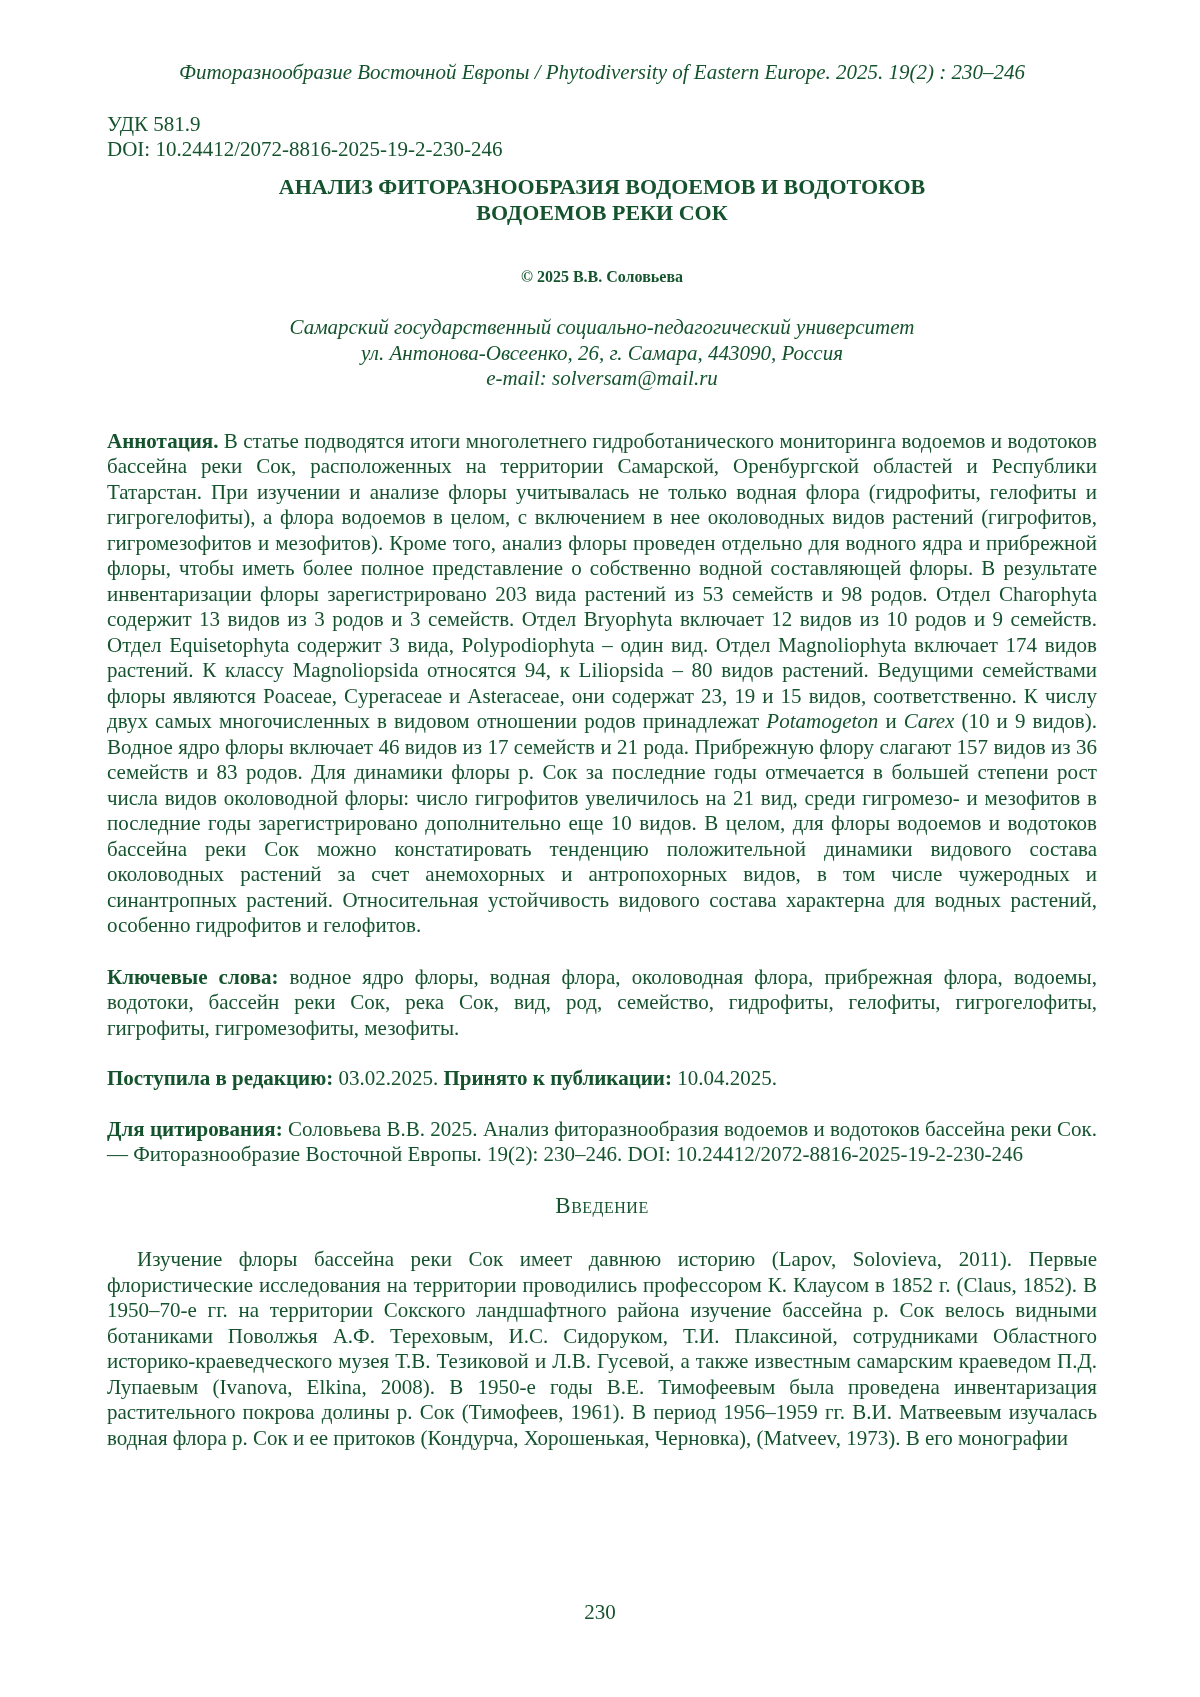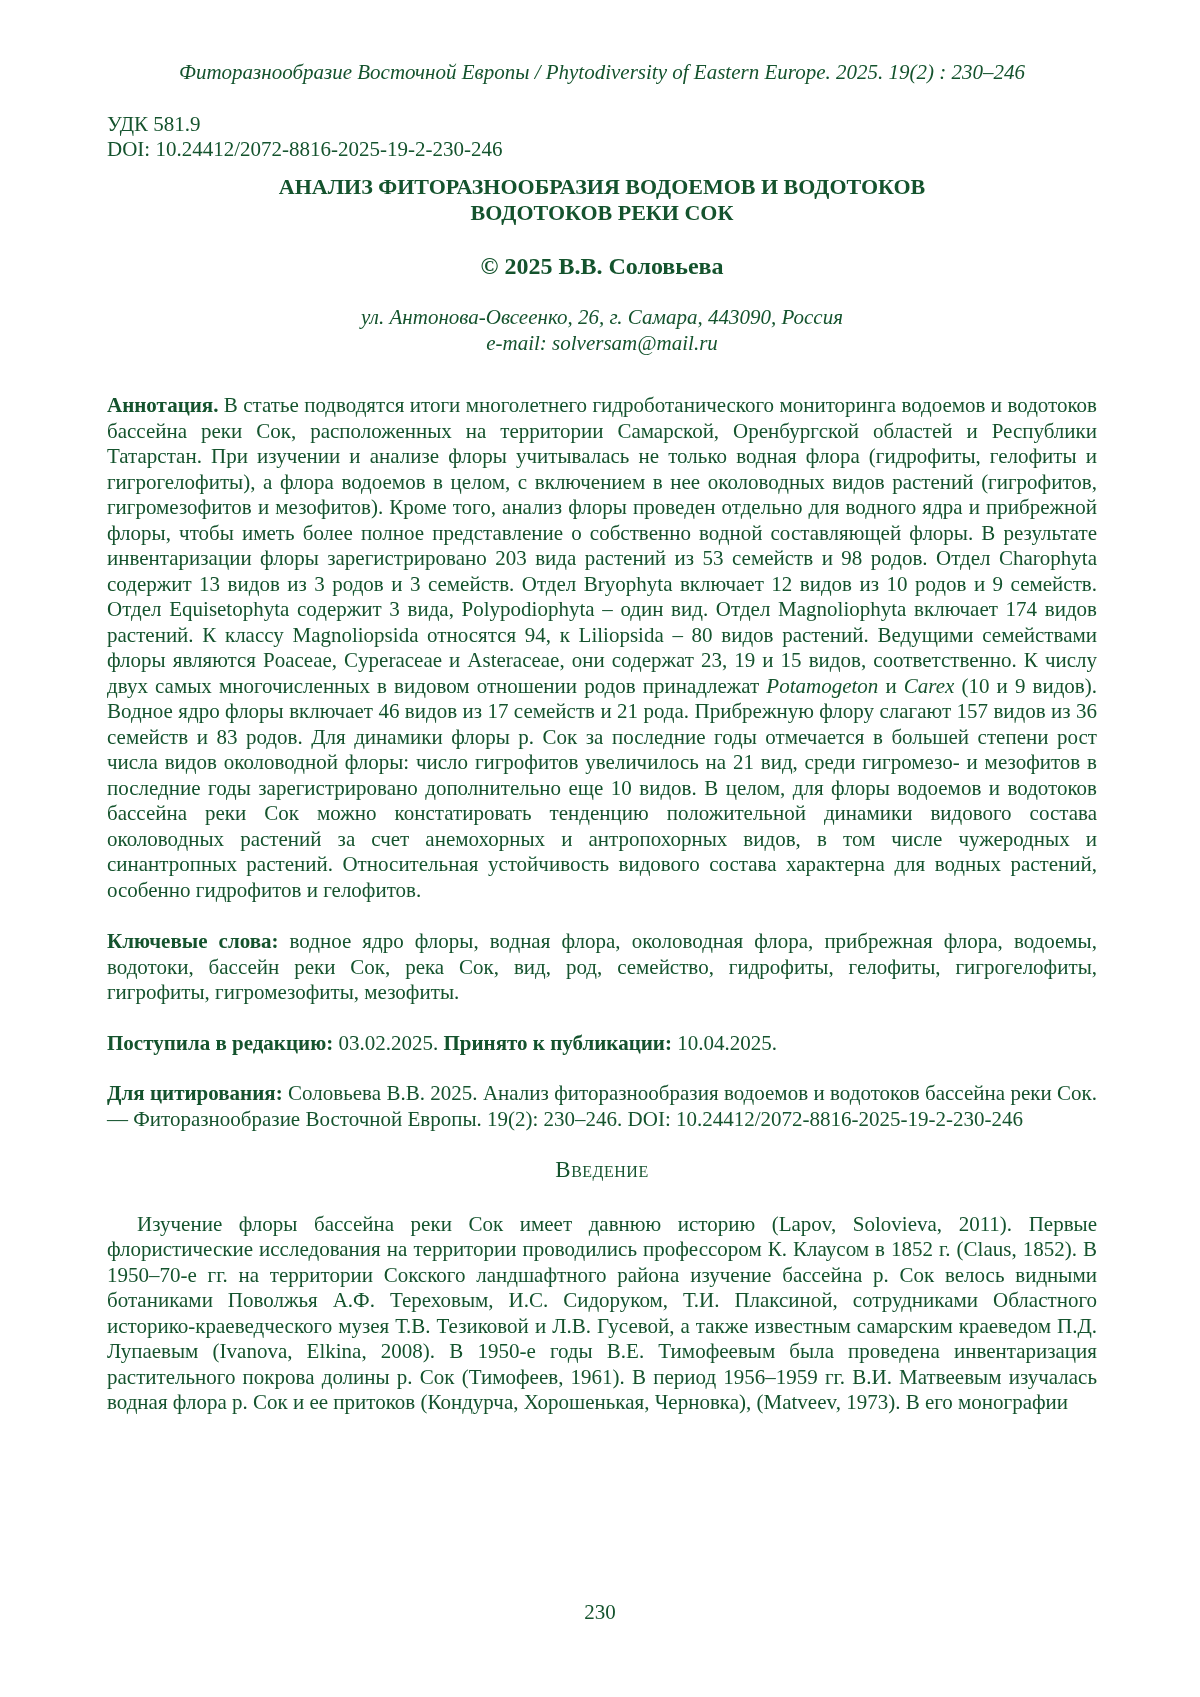--- a/index.html
+++ b/index.html
@@ -22,24 +22,24 @@
   .udk-block { margin-top: 26px; }
   .udk-block div { line-height: 25.5px; }
   .article-title {
     margin-top: 11px;
     text-align: center;
     font-weight: bold;
     font-size: 22px;
     line-height: 26px;
   }
   .copyright-line {
-    margin-top: 28px;
+    margin-top: 38px;
     text-align: center;
     font-weight: bold;
-    font-size: 24px;
+    font-size: 16px;
   }
   .affiliation {
     margin-top: 26px;
     text-align: center;
     font-style: italic;
   }
   .para { text-align: justify; }
   .abstract-para { margin-top: 37px; font-family: Liberation Serif, serif; }
   .keywords-para { margin-top: 26px; }
   .dates-para { margin-top: 25px; font-family: Liberation Serif, serif; }
@@ -72,26 +72,27 @@
 
   <div class="running-head">Фиторазнообразие Восточной Европы / Phytodiversity of Eastern Europe. 2025. 19(2) : 230–246</div>
 
   <div class="udk-block">
     <div>УДК 581.9</div>
     <div>DOI: 10.24412/2072-8816-2025-19-2-230-246</div>
   </div>
 
   <div class="article-title">
     <div>АНАЛИЗ ФИТОРАЗНООБРАЗИЯ ВОДОЕМОВ И ВОДОТОКОВ</div>
-    <div>ВОДОТОКОВ РЕКИ СОК</div>
+    <div>ВОДОЕМОВ РЕКИ СОК</div>
   </div>
 
   <div class="copyright-line">© 2025 В.В. Соловьева</div>
 
   <div class="affiliation">
+    <div>Самарский государственный социально-педагогический университет</div>
     <div>ул. Антонова-Овсеенко, 26, г. Самара, 443090, Россия</div>
     <div>e-mail: solversam@mail.ru</div>
   </div>
 
   <div class="para abstract-para"><span class="seg-bold">Аннотация.</span><span> В статье подводятся итоги многолетнего гидроботанического мониторинга водоемов и водотоков бассейна реки Сок, расположенных на территории Самарской, Оренбургской областей и Республики Татарстан. При изучении и анализе флоры учитывалась не только водная флора (гидрофиты, гелофиты и гигрогелофиты), а флора водоемов в целом, с включением в нее околоводных видов растений (гигрофитов, гигромезофитов и мезофитов). Кроме того, анализ флоры проведен отдельно для водного ядра и прибрежной флоры, чтобы иметь более полное представление о собственно водной составляющей флоры. В результате инвентаризации флоры зарегистрировано 203 вида растений из 53 семейств и 98 родов. Отдел Charophyta содержит 13 видов из 3 родов и 3 семейств. Отдел Bryophyta включает 12 видов из 10 родов и 9 семейств. Отдел Equisetophyta содержит 3 вида, Polypodiophyta – один вид. Отдел Magnoliophyta включает 174 видов растений. К классу Magnoliopsida относятся 94, к Liliopsida – 80 видов растений. Ведущими семействами флоры являются Poaceae, Cyperaceae и Asteraceae, они содержат 23, 19 и 15 видов, соответственно. К числу двух самых многочисленных в видовом отношении родов принадлежат </span><span class="seg-italic">Potamogeton</span><span> и </span><span class="seg-italic">Carex</span><span> (10 и 9 видов). Водное ядро флоры включает 46 видов из 17 семейств и 21 рода. Прибрежную флору слагают 157 видов из 36 семейств и 83 родов. Для динамики флоры р. Сок за последние годы отмечается в большей степени рост числа видов околоводной флоры: число гигрофитов увеличилось на 21 вид, среди гигромезо- и мезофитов в последние годы зарегистрировано дополнительно еще 10 видов. В целом, для флоры водоемов и водотоков бассейна реки Сок можно констатировать тенденцию положительной динамики видового состава околоводных растений за счет анемохорных и антропохорных видов, в том числе чужеродных и синантропных растений. Относительная устойчивость видового состава характерна для водных растений, особенно гидрофитов и гелофитов.</span></div>
 
   <div class="para keywords-para"><span class="seg-bold">Ключевые слова:</span><span> водное ядро флоры, водная флора, околоводная флора, прибрежная флора, водоемы, водотоки, бассейн реки Сок, река Сок, вид, род, семейство, гидрофиты, гелофиты, гигрогелофиты, гигрофиты, гигромезофиты, мезофиты.</span></div>
 
   <div class="para dates-para"><span class="seg-bold">Поступила в редакцию:</span><span> 03.02.2025. </span><span class="seg-bold">Принято к публикации:</span><span> 10.04.2025.</span></div>
 

